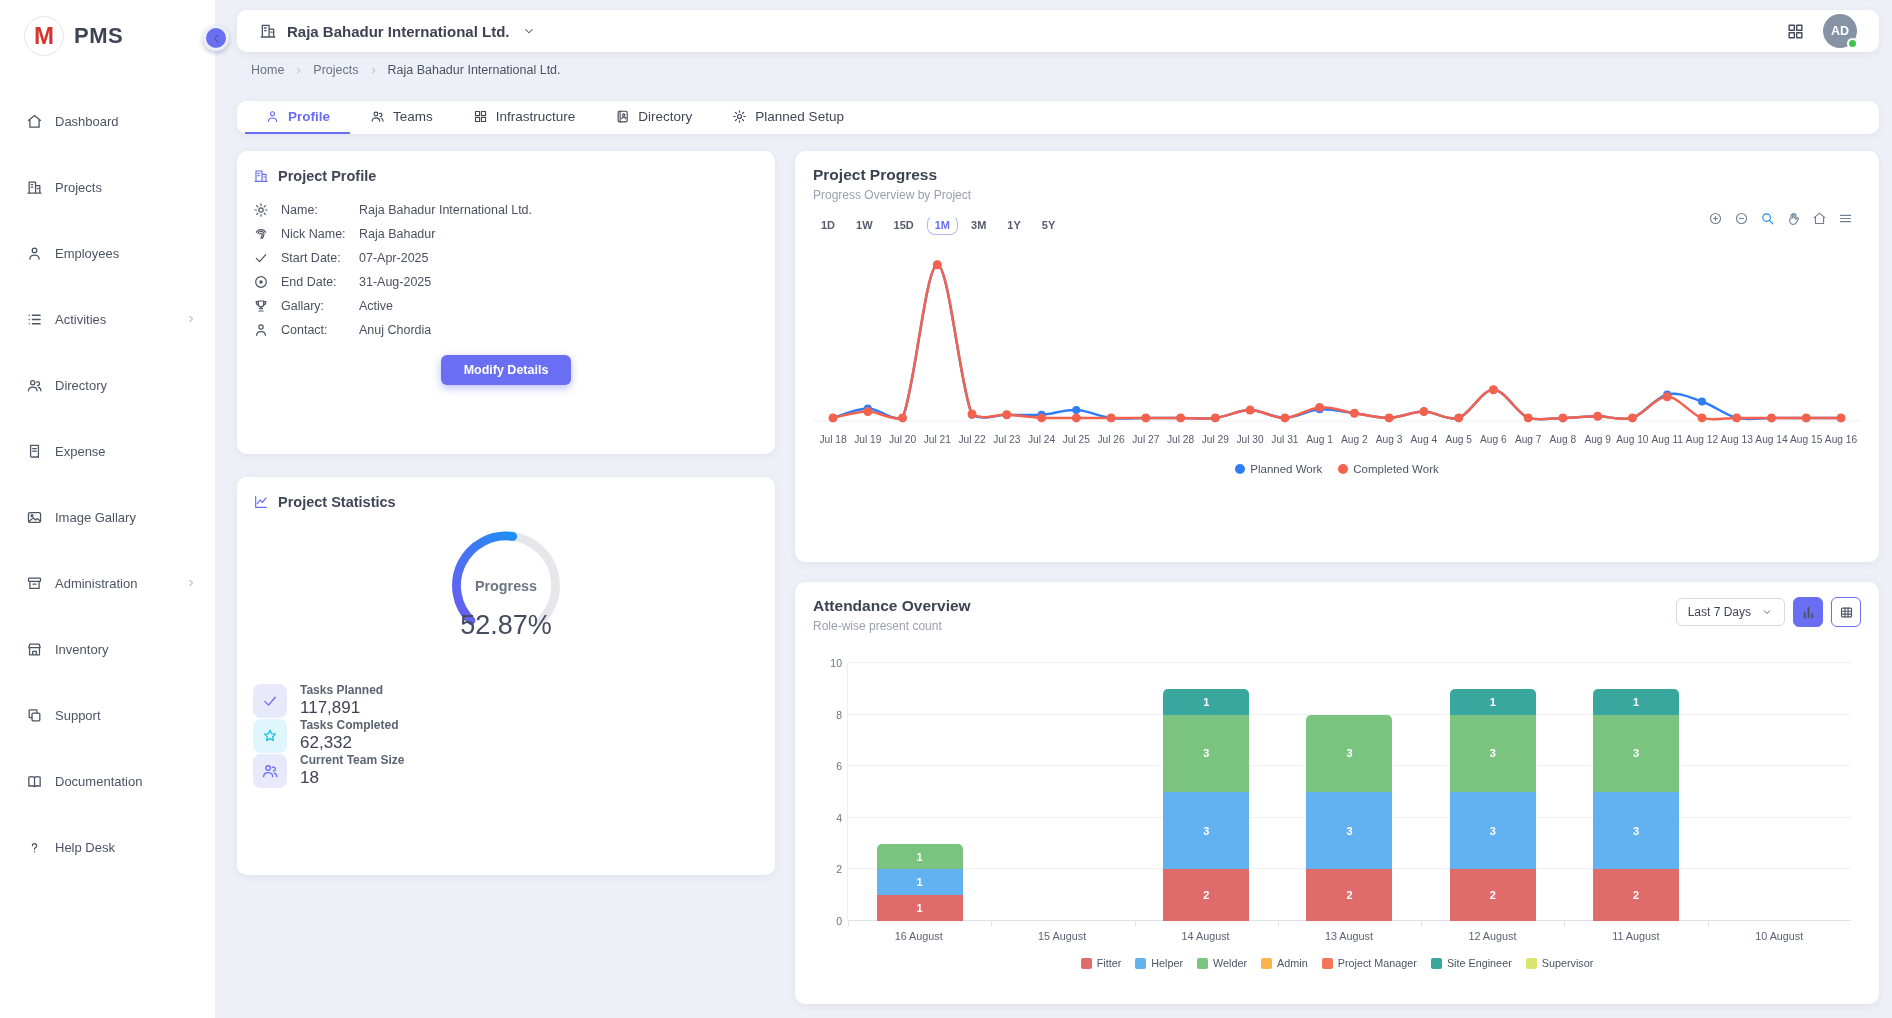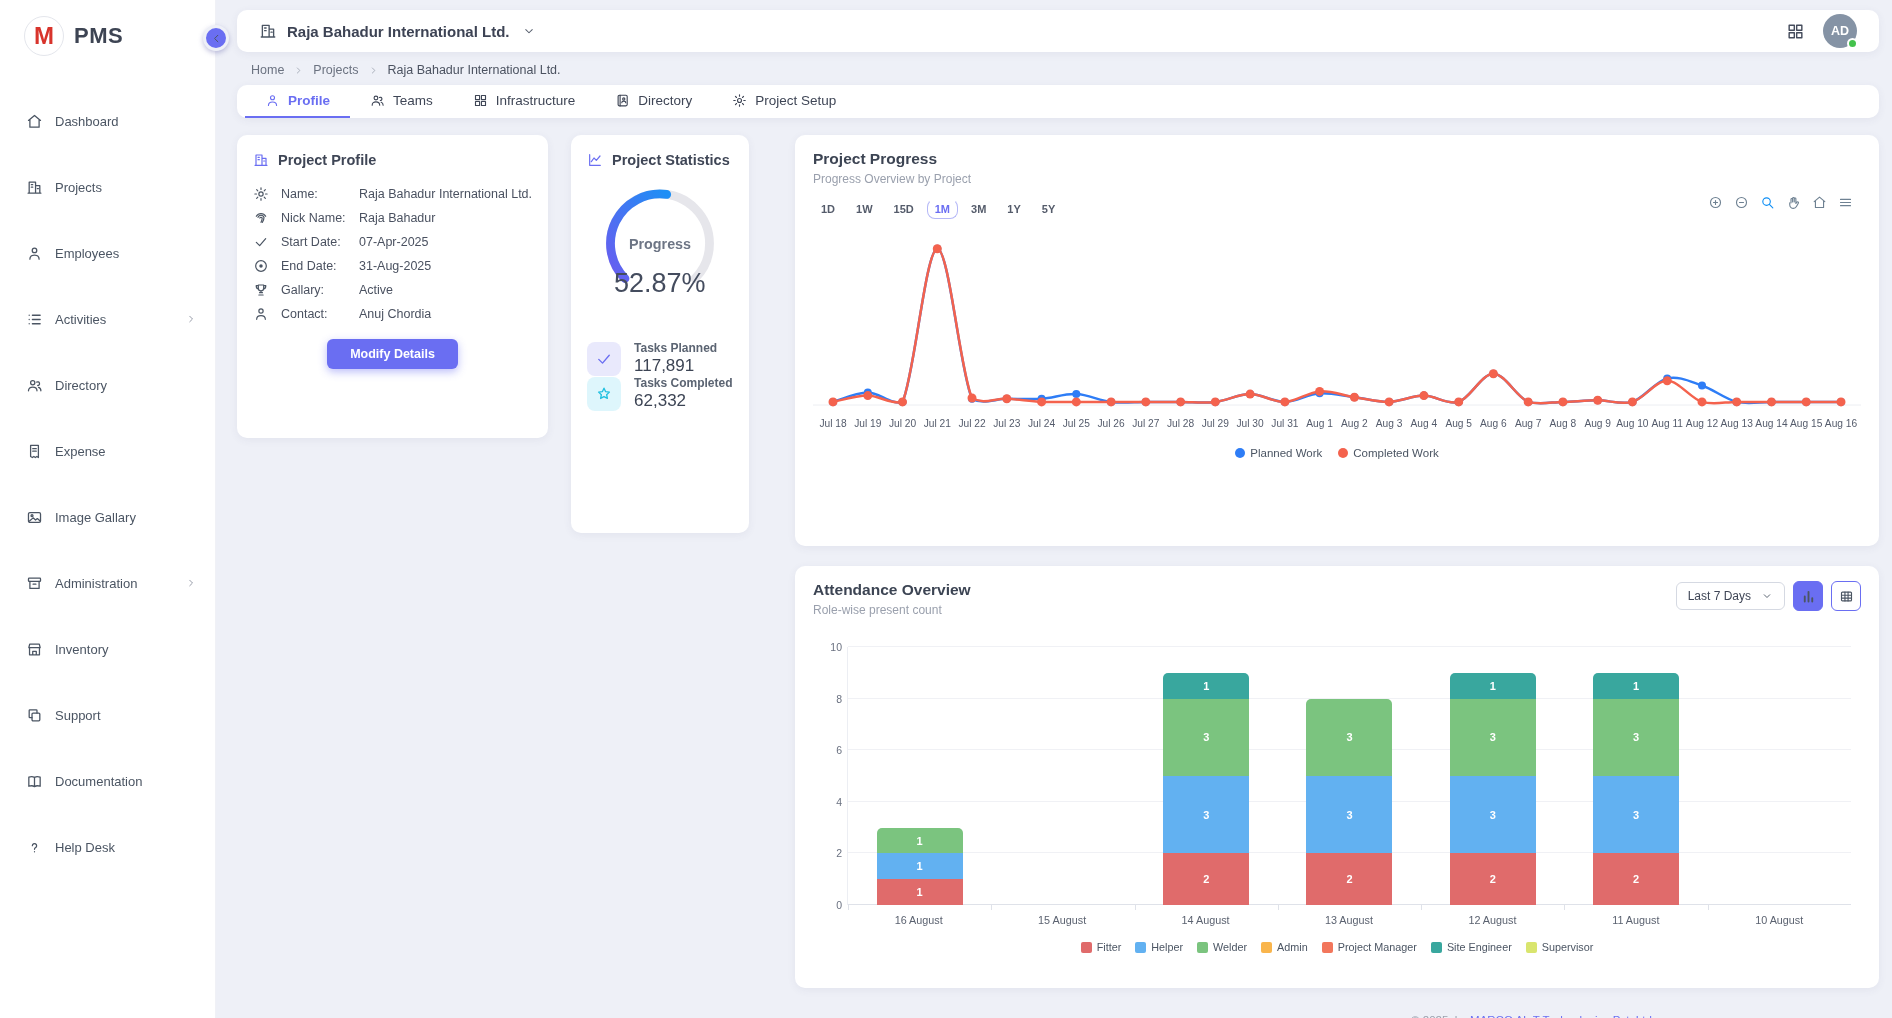--- a/index.html
+++ b/index.html
@@ -32,31 +32,31 @@
 
   .topbar { height:42px; display:flex; align-items:center; padding:0 22px; gap:10px; }
   .company-name { font-size:15px; font-weight:bold; color:#3d4354; }
   .topbar .chevdn { color:#5a6270; display:flex; margin-left:2px; cursor:pointer; }
   .topbar-right { margin-left:auto; display:flex; align-items:center; gap:18px; }
   .avatar { position:relative; width:34px; height:34px; border-radius:50%; background:#8593a5; color:#fff;
     display:flex; align-items:center; justify-content:center; font-size:12.5px; font-weight:bold; cursor:pointer; }
   .status-dot { position:absolute; right:-1px; bottom:-1px; width:11px; height:11px; border-radius:50%;
     background:#43c24c; border:2px solid #fff; }
 
-  .breadcrumb { display:flex; align-items:center; gap:9px; padding:11px 4px 8px 14px; font-size:12.5px; color:#6b7280; }
+  .breadcrumb { display:flex; align-items:center; gap:9px; padding:11px 4px 24px 14px; font-size:12.5px; color:#6b7280; }
   .breadcrumb .crumb-last { color:#4b5260; }
   .breadcrumb .sep { color:#9ca3af; display:flex; }
 
   .tabsbar { height:33px; display:flex; align-items:flex-end; padding:0 8px; }
   .tab { display:flex; align-items:center; gap:8px; font-size:13.5px; color:#3f4656; padding:0 20px;
     height:33px; cursor:pointer; border-bottom:2px solid transparent; }
   .tab.active { color:#6a6ef2; border-bottom-color:#6a6ef2; font-weight:bold; }
 
   .grid { display:flex; gap:20px; margin-top:17px; align-items:flex-start; }
-  .col-left { width:538px; flex:0 0 538px; display:flex; flex-direction:row; gap:23px; }
+  .col-left { width:538px; flex:0 0 538px; display:flex; flex-direction:column; gap:23px; }
   .col-right { flex:1; display:flex; flex-direction:column; gap:20px; }
 
   .card-title { display:flex; align-items:center; gap:9px; font-size:14.5px; font-weight:bold; color:#3f4656; }
   .card-title .ic { color:#6a6ef2; }
 
   
   .profile-card { height:303px; padding:17px 16px; }
   .pfields { margin-top:18px; display:flex; flex-direction:column; gap:7px; }
   .prow { display:flex; align-items:flex-start; font-size:12.5px; line-height:17px; }
   .prow .ic { color:#4b5563; margin-top:0; }
@@ -344,21 +344,21 @@
           </span>
     <span>Directory</span>
         </div>
         <div class="tab">
           <span class="ic" style="color:inherit">
             <svg width="15" height="15" viewBox="0 0 24 24" fill="none" stroke="currentColor" stroke-width="1.8" stroke-linecap="round" stroke-linejoin="round">
               <circle cx="12" cy="12" r="3.2"></circle>
               <path d="M12 2.8v2.4M12 18.8v2.4M2.8 12h2.4M18.8 12h2.4M5.5 5.5l1.7 1.7M16.8 16.8l1.7 1.7M18.5 5.5l-1.7 1.7M7.2 16.8l-1.7 1.7"></path>
             </svg>
           </span>
-    <span>Project Setup</span>
+    <span>Planned Setup</span>
         </div>
       </div>
 
     <div class="grid">
 
       <div class="col-left">
         <div class="card profile-card">
           <div class="card-title">
             <span class="ic">
                 <svg width="16" height="16" viewBox="0 0 24 24" fill="none" stroke="currentColor" stroke-width="1.8" stroke-linecap="round" stroke-linejoin="round">
@@ -466,20 +466,32 @@
               </div>
               <div class="stat-row">
                 <span class="stat-ic tint-cyan">
                   <svg width="18" height="18" viewBox="0 0 24 24" fill="none" stroke="currentColor" stroke-width="1.8" stroke-linecap="round" stroke-linejoin="round">
                     <path d="M12 4.3l2.2 4.6 5 .6-3.7 3.4 1 5-4.5-2.5-4.5 2.5 1-5L4.8 9.5l5-.6Z"></path>
                   </svg>
                 </span>
     <span>
                   <div class="stat-label">Tasks Completed</div>
     <div class="stat-value">62,332</div>
+                </span>
+              </div>
+              <div class="stat-row">
+                <span class="stat-ic tint-purple">
+                  <svg width="18" height="18" viewBox="0 0 24 24" fill="none" stroke="currentColor" stroke-width="1.8" stroke-linecap="round" stroke-linejoin="round">
+                    <circle cx="9.5" cy="8" r="3"></circle>
+                    <path d="M3.5 19.5c0-3.6 2.6-5.3 6-5.3s6 1.7 6 5.3M16.5 12a2.6 2.6 0 1 0-1.4-4.8M17.8 14.7c2.1.6 3.2 2.1 3.2 4.8"></path>
+                  </svg>
+                </span>
+    <span>
+                  <div class="stat-label">Current Team Size</div>
+    <div class="stat-value">18</div>
                 </span>
               </div>
             </div>
         </div>
       </div>
 
       <div class="col-right">
         <div class="card progress-card">
           <div class="card-h1">Project Progress</div>
           <div class="card-sub">Progress Overview by Project</div>

